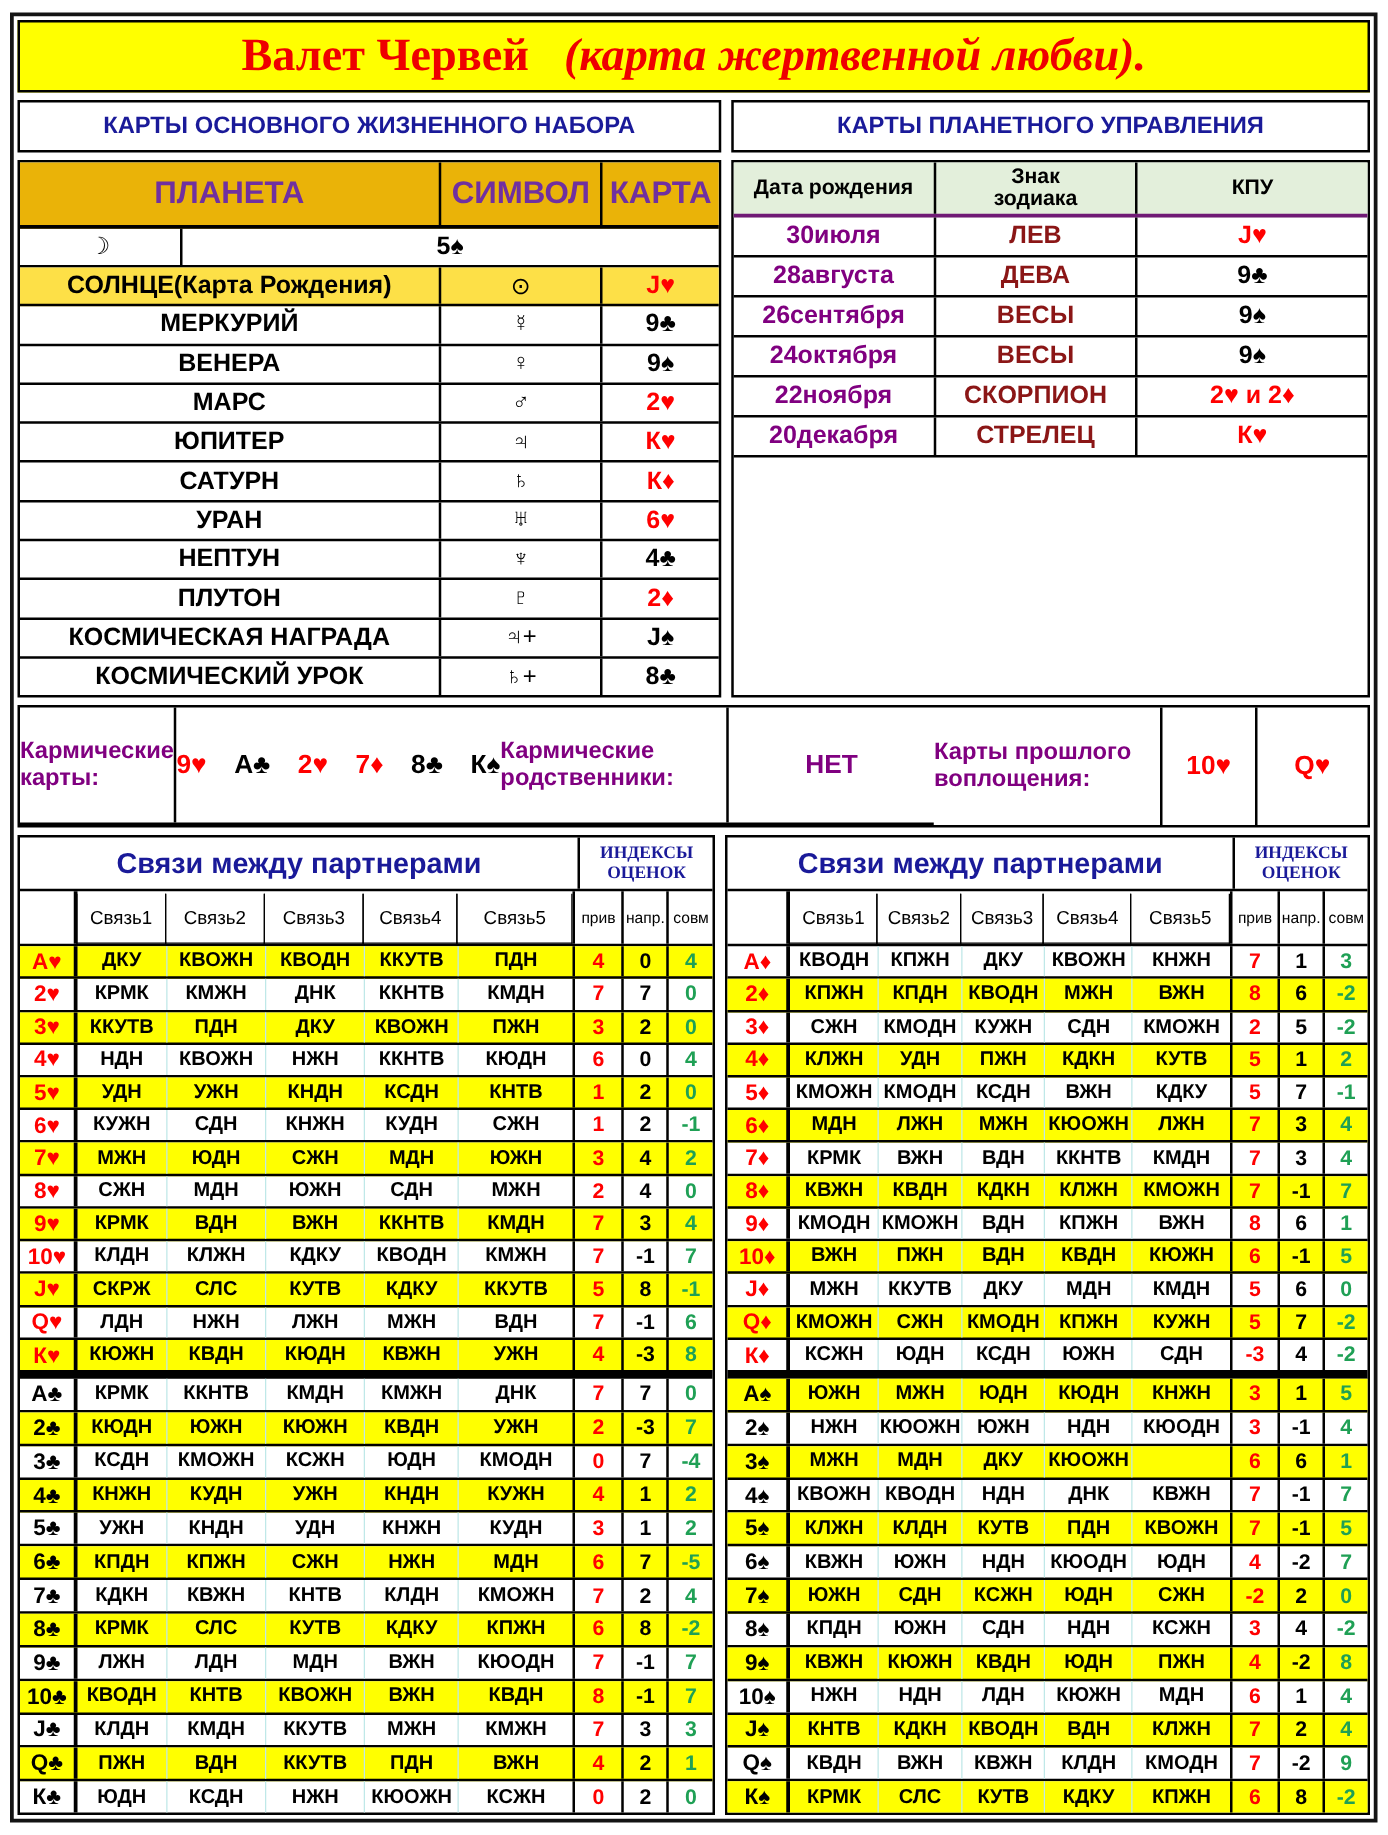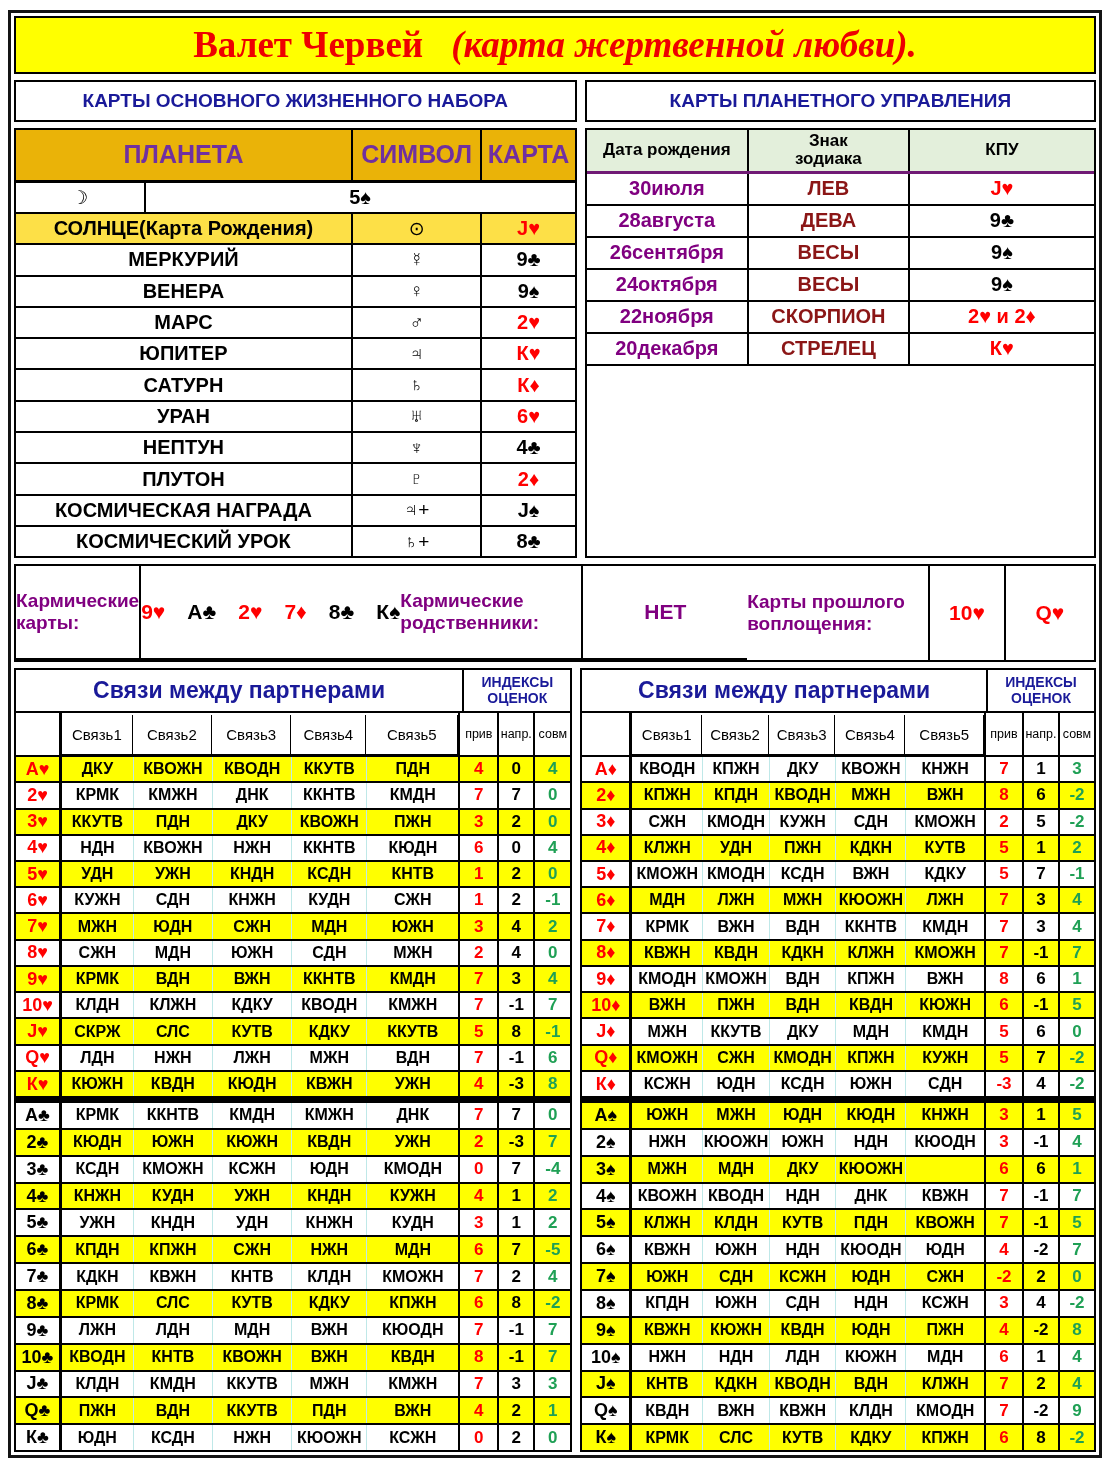--- a/index.html
+++ b/index.html
@@ -73,21 +73,21 @@
 
   
   .partner-row { display:flex; gap:8px; height:784px; }
   .ptable { display:flex; flex-direction:column; }
   .pt-left { width:51.6%; }
   .pt-right { flex:1; }
   .pt-head { height:44px; display:flex; border-bottom:2px solid #000; }
   .pt-title { flex:1; display:flex; align-items:center; justify-content:center; color:#1a1a99; font-size:23px; }
   .pt-idxhdr { width:108px; border-left:2px solid #000; display:flex; align-items:center; justify-content:center;
                color:#1a1a99; font-size:14px; text-align:center; line-height:1.1; }
-  .pt-idxhdr span { display:inline-block; max-width:80px; }
+  .pt-idxhdr span { display:inline-block; max-width:80px;font-family:Liberation Serif, serif; }
 
   .pt-grid { display:grid; }
   .pt-left  .pt-grid { grid-template-columns:46px 1fr 1.12fr 1.12fr 1.06fr 1.3fr 39px 36px 37px; }
   .pt-right .pt-grid { grid-template-columns:50px 1.05fr 1fr 1fr 1.05fr 1.18fr 38px 36px 36px; }
 
   .pt-subhead { height:45px; border-bottom:2px solid #000; font-weight:bold; }
   .pt-subhead > div { display:flex; align-items:center; justify-content:center; }
   .sh-spacer { border-right:3px solid #000; }
   .sh-link { font-size:15px; border:1px solid #000; border-top:none; margin-top:2px; margin-left:-1px; font-weight:normal; }
   .sh-idx { font-size:12.5px; border-left:2px solid #000; font-weight:normal; }

